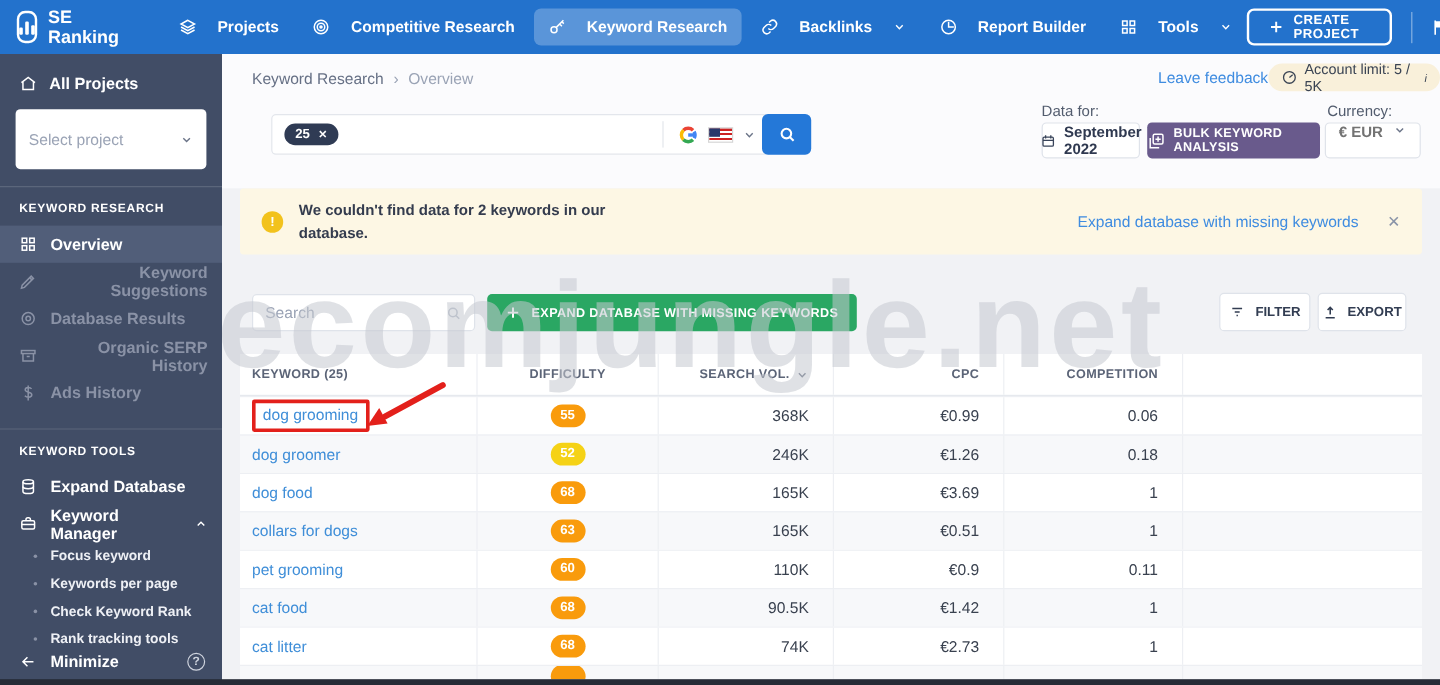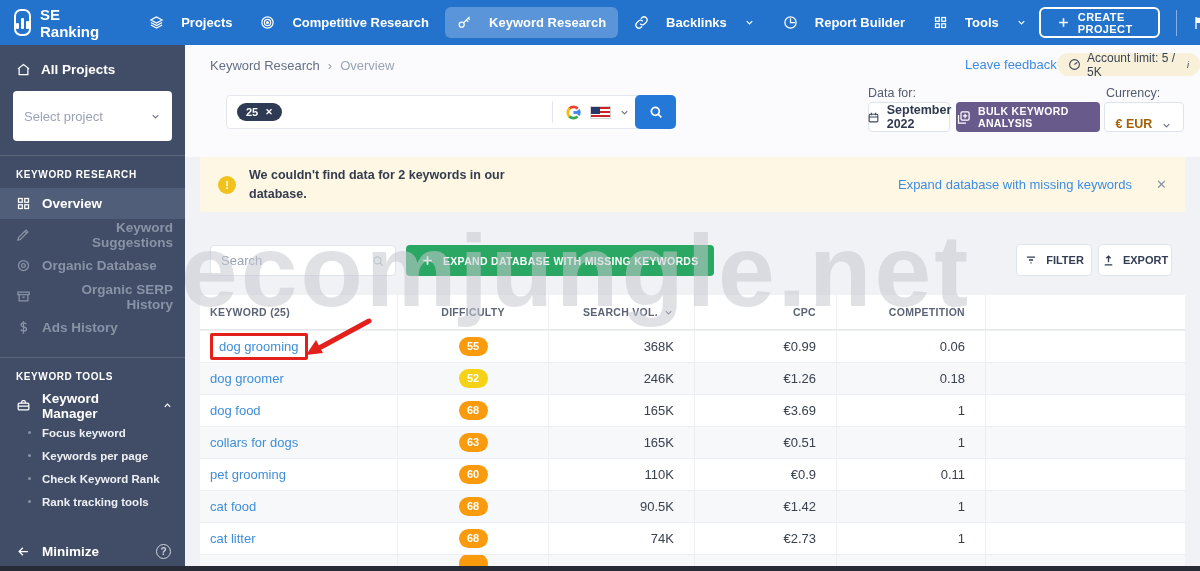--- a/index.html
+++ b/index.html
@@ -52,21 +52,21 @@
   .kw-chip .x { font-size:9px; }
   .search-bar .right-group { margin-left:auto; display:flex; align-items:center; gap:8px; }
   .vdiv { width:1px; height:22px; background:#e3e6ec; margin-right:4px; }
   .us-flag { width:21px; height:13px; position:relative; background:repeating-linear-gradient(#c22 0 1.9px,#fff 1.9px 3.8px); border:0.5px solid #d6d6d6; cursor:pointer; }
   .us-flag::after { content:""; position:absolute; left:0; top:0; width:9px; height:7px; background:#28386b; }
   .caret { color:#6b7488; display:flex; }
   .search-btn { position:absolute; left:450px; top:50px; width:41px; height:34px; background:#2478d8; border-radius:5px; display:flex; align-items:center; justify-content:center; cursor:pointer; color:#fff; }
   .mini-label { position:absolute; font-size:12.5px; color:#525c6e; }
   .date-btn { position:absolute; left:683px; top:57px; width:82px; height:30px; background:#fff; border:1px solid #dfe3ea; border-radius:4px; display:flex; align-items:center; justify-content:center; gap:7px; font-size:12.5px; font-weight:bold; color:#2f3950; cursor:pointer; }
   .bulk-btn { position:absolute; left:771px; top:57px; width:144px; height:30px; background:#695a8c; border-radius:4px; display:flex; align-items:center; justify-content:center; gap:7px; color:#fff; font-size:10.5px; font-weight:bold; letter-spacing:.3px; cursor:pointer; }
-  .currency-btn { position:absolute; left:919px; top:57px; width:80px; height:30px; background:#fff; border:1px solid #dfe3ea; border-radius:4px; display:flex; align-items:flex-end; justify-content:center; gap:9px; font-size:12.5px; font-weight:bold; color:#a16207; cursor:pointer; }
+  .currency-btn { position:absolute; left:919px; top:57px; width:80px; height:30px; background:#fff; border:1px solid #dfe3ea; border-radius:4px; display:flex; align-items:flex-start; justify-content:center; gap:9px; font-size:12.5px; font-weight:bold; color:#737373; cursor:pointer; }
 
   .banner { position:absolute; left:15px; top:112px; width:985px; height:55px; background:#fdf7e4; border-radius:3px; display:flex; align-items:center; }
   .warn-circle { width:18px; height:18px; border-radius:50%; background:#f2c21c; color:#fff; font-size:11px; font-weight:bold; display:flex; align-items:center; justify-content:center; margin:0 13px 0 18px; flex:none; }
   .banner-text { font-size:12.5px; font-weight:bold; color:#343c4e; line-height:1.5; width:285px; }
   .banner-link { margin-left:auto; font-size:13px; color:#3f8ce0; cursor:pointer; white-space:nowrap; }
   .banner-close { margin:0 18px 0 24px; color:#8a94a8; font-size:13px; cursor:pointer; }
 
   .tbl-search { position:absolute; left:25px; top:200px; width:186px; height:31px; background:#fff; border:1px solid #dfe3ea; border-radius:4px; display:flex; align-items:center; padding:0 10px; }
   .tbl-search input { border:none; outline:none; width:140px; font-size:13px; color:#4a5366; font-family:inherit; background:transparent; }
   .tbl-search input::placeholder { color:#9aa3b5; }
@@ -247,41 +247,51 @@
           </span>
           <span>Keyword Suggestions</span>
         </div>
         <div class="sb-item dim">
           <span class="icon">
             <svg width="15" height="15" viewBox="0 0 24 24" fill="none" stroke="currentColor" stroke-width="2">
               <circle cx="12" cy="12" r="8"></circle>
               <circle cx="12" cy="12" r="3"></circle>
             </svg>
           </span>
-          <span>Organic Database</span>
+          <span>Database Results</span>
         </div>
         <div class="sb-item dim">
           <span class="icon">
             <svg width="15" height="15" viewBox="0 0 24 24" fill="none" stroke="currentColor" stroke-width="2">
               <rect x="3" y="5" width="18" height="4"></rect>
               <path d="M5 9v10h14V9M10 13h4"></path>
             </svg>
           </span>
           <span>Organic SERP History</span>
         </div>
         <div class="sb-item dim">
           <span class="icon">
             <svg width="15" height="15" viewBox="0 0 24 24" fill="none" stroke="currentColor" stroke-width="2">
               <path d="M12 2v20M16.5 6.5c-1-1.3-2.6-1.8-4.5-1.8-2.4 0-4 1.2-4 3.1 0 4.3 8.8 2 8.8 6.6 0 2-1.8 3.2-4.4 3.2-2.2 0-3.8-.8-4.8-2"></path>
             </svg>
           </span>
           <span>Ads History</span>
         </div>
         <div class="sb-divider"></div>
         <div class="sb-header">KEYWORD TOOLS</div>
+        <div class="sb-item">
+          <span class="icon">
+            <svg width="15" height="15" viewBox="0 0 24 24" fill="none" stroke="currentColor" stroke-width="2">
+              <ellipse cx="12" cy="5.5" rx="7" ry="2.8"></ellipse>
+              <path d="M5 5.5v13c0 1.5 3.1 2.8 7 2.8s7-1.3 7-2.8v-13"></path>
+              <path d="M5 12c0 1.5 3.1 2.8 7 2.8s7-1.3 7-2.8"></path>
+            </svg>
+          </span>
+          <span>Expand Database</span>
+        </div>
         <div class="sb-item">
           <span class="icon">
             <svg width="15" height="15" viewBox="0 0 24 24" fill="none" stroke="currentColor" stroke-width="2">
               <rect x="3.5" y="8" width="17" height="11" rx="2"></rect>
               <path d="M9 8V6.5A2.5 2.5 0 0 1 11.5 4h1A2.5 2.5 0 0 1 15 6.5V8M3.5 13h17"></path>
             </svg>
           </span>
           <span>Keyword Manager</span>
           <span class="sb-caret">
             <span class="icon">

